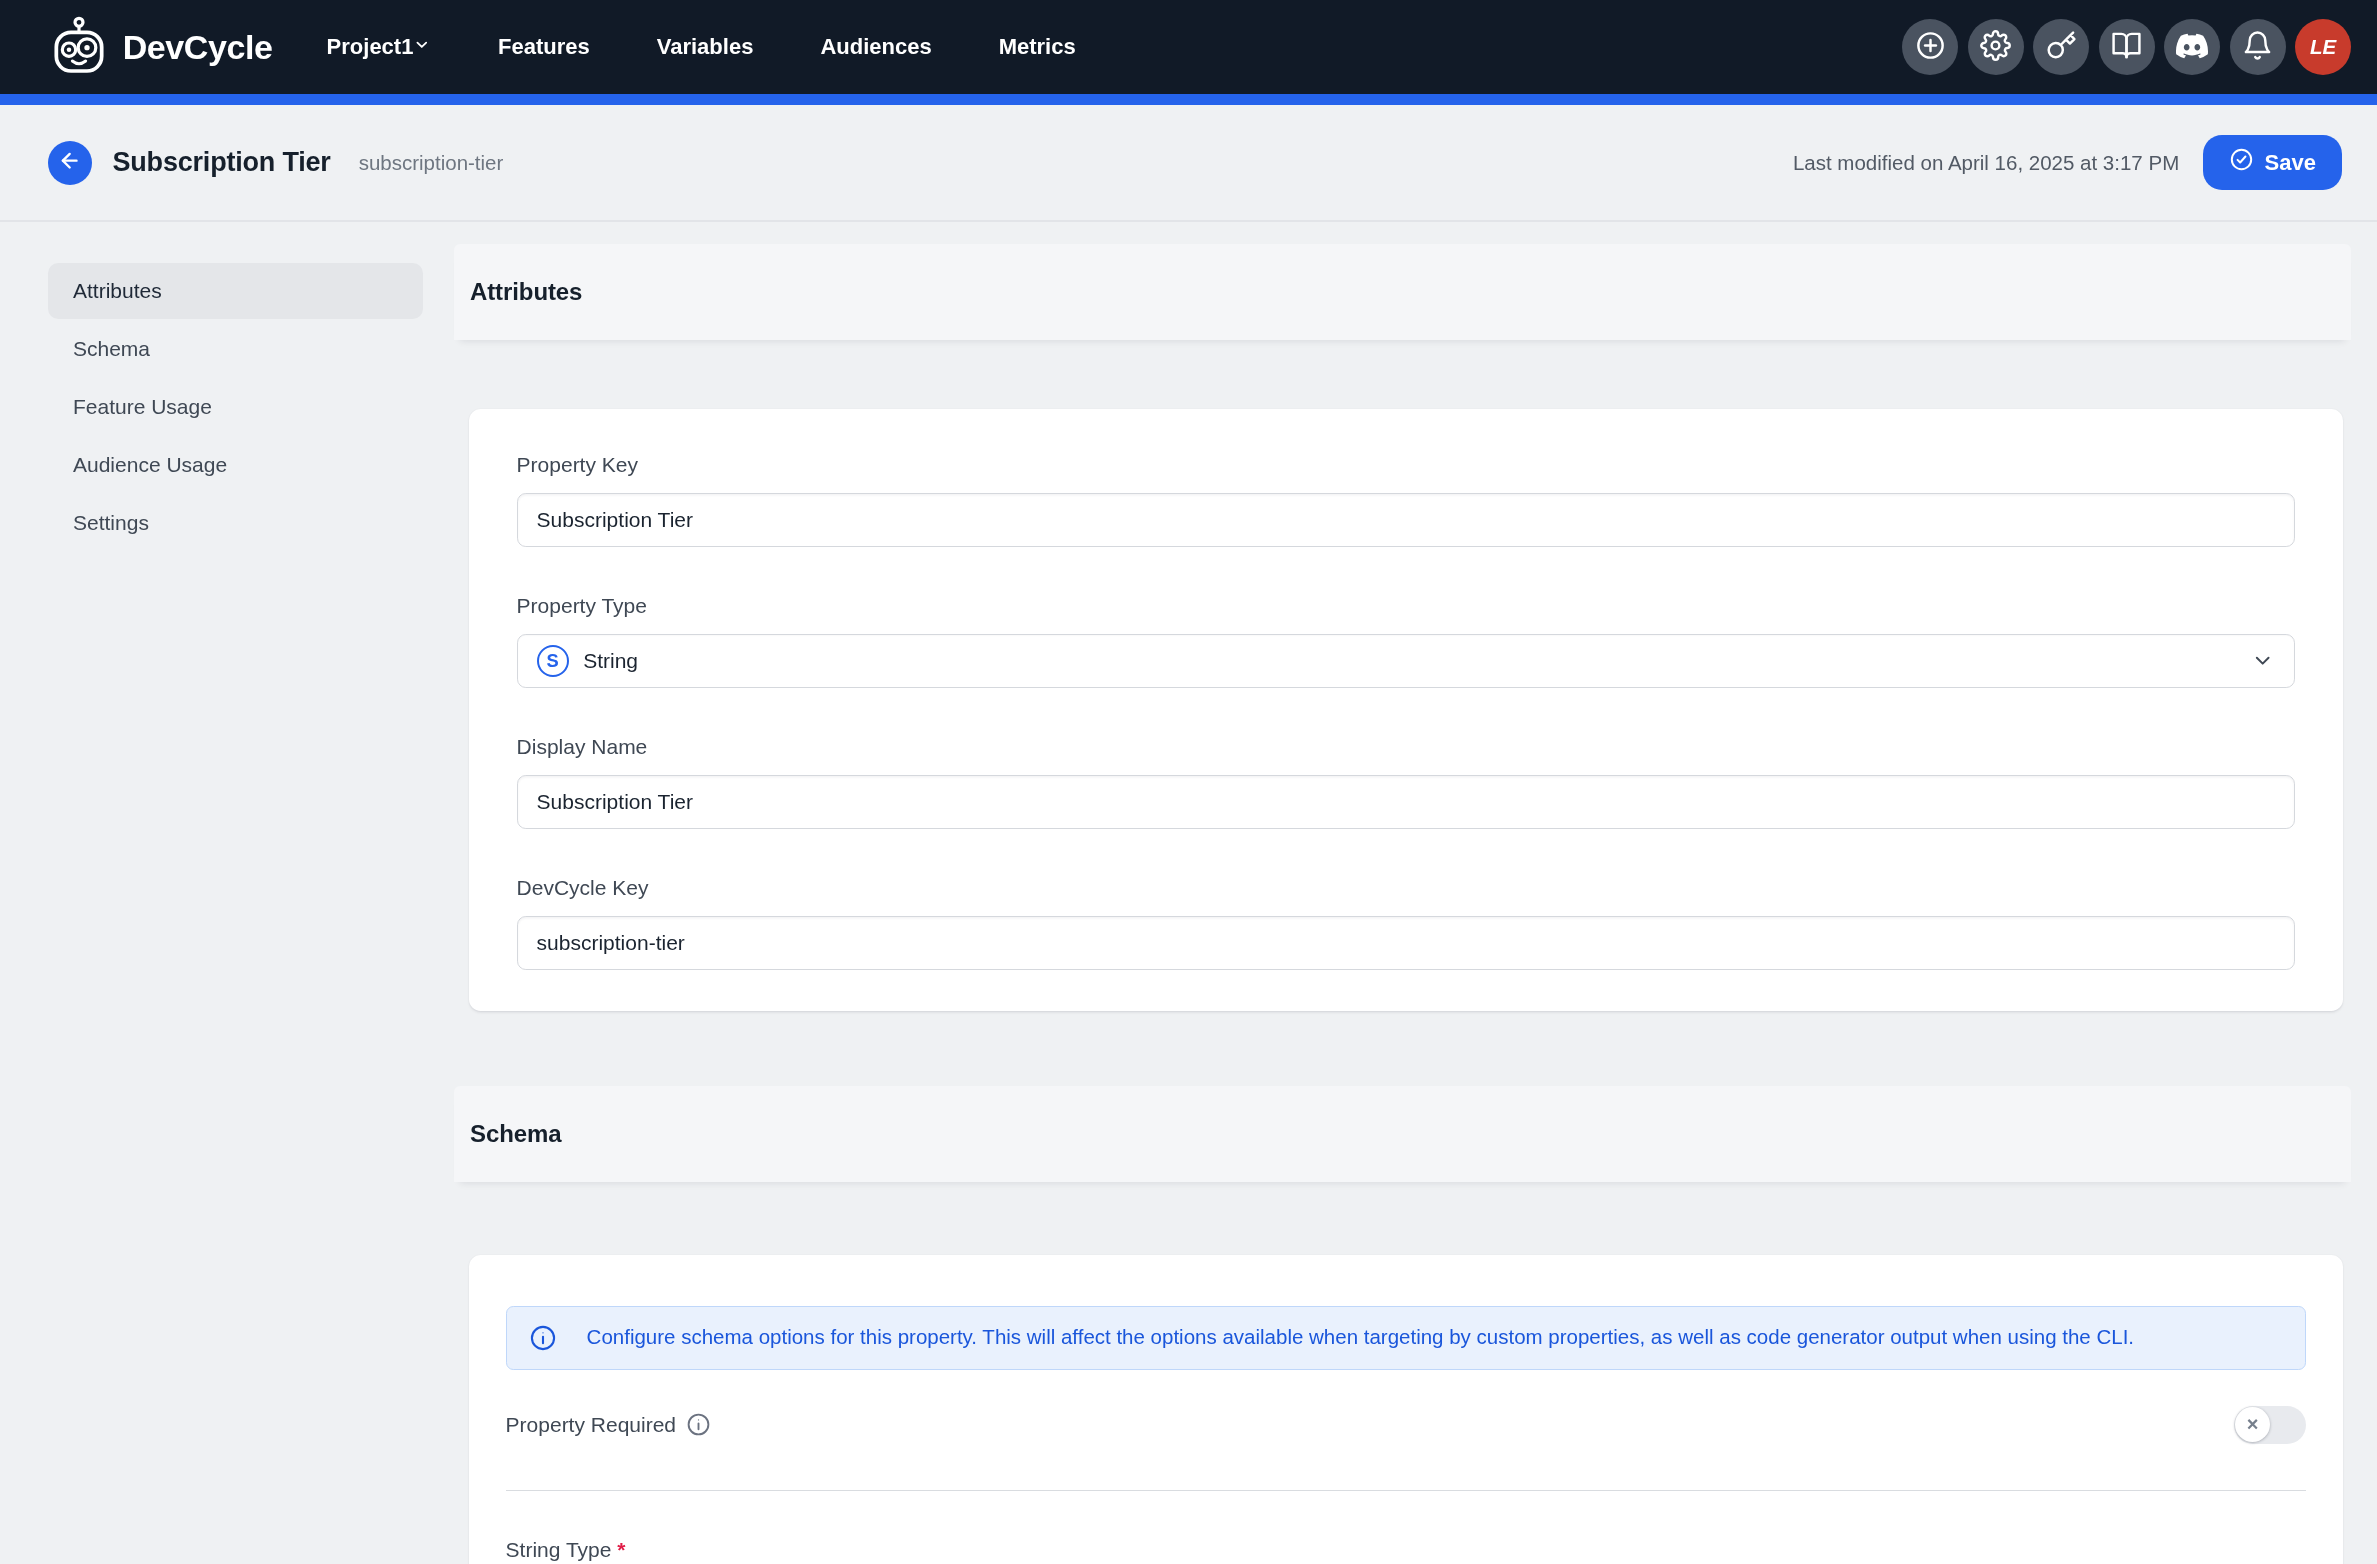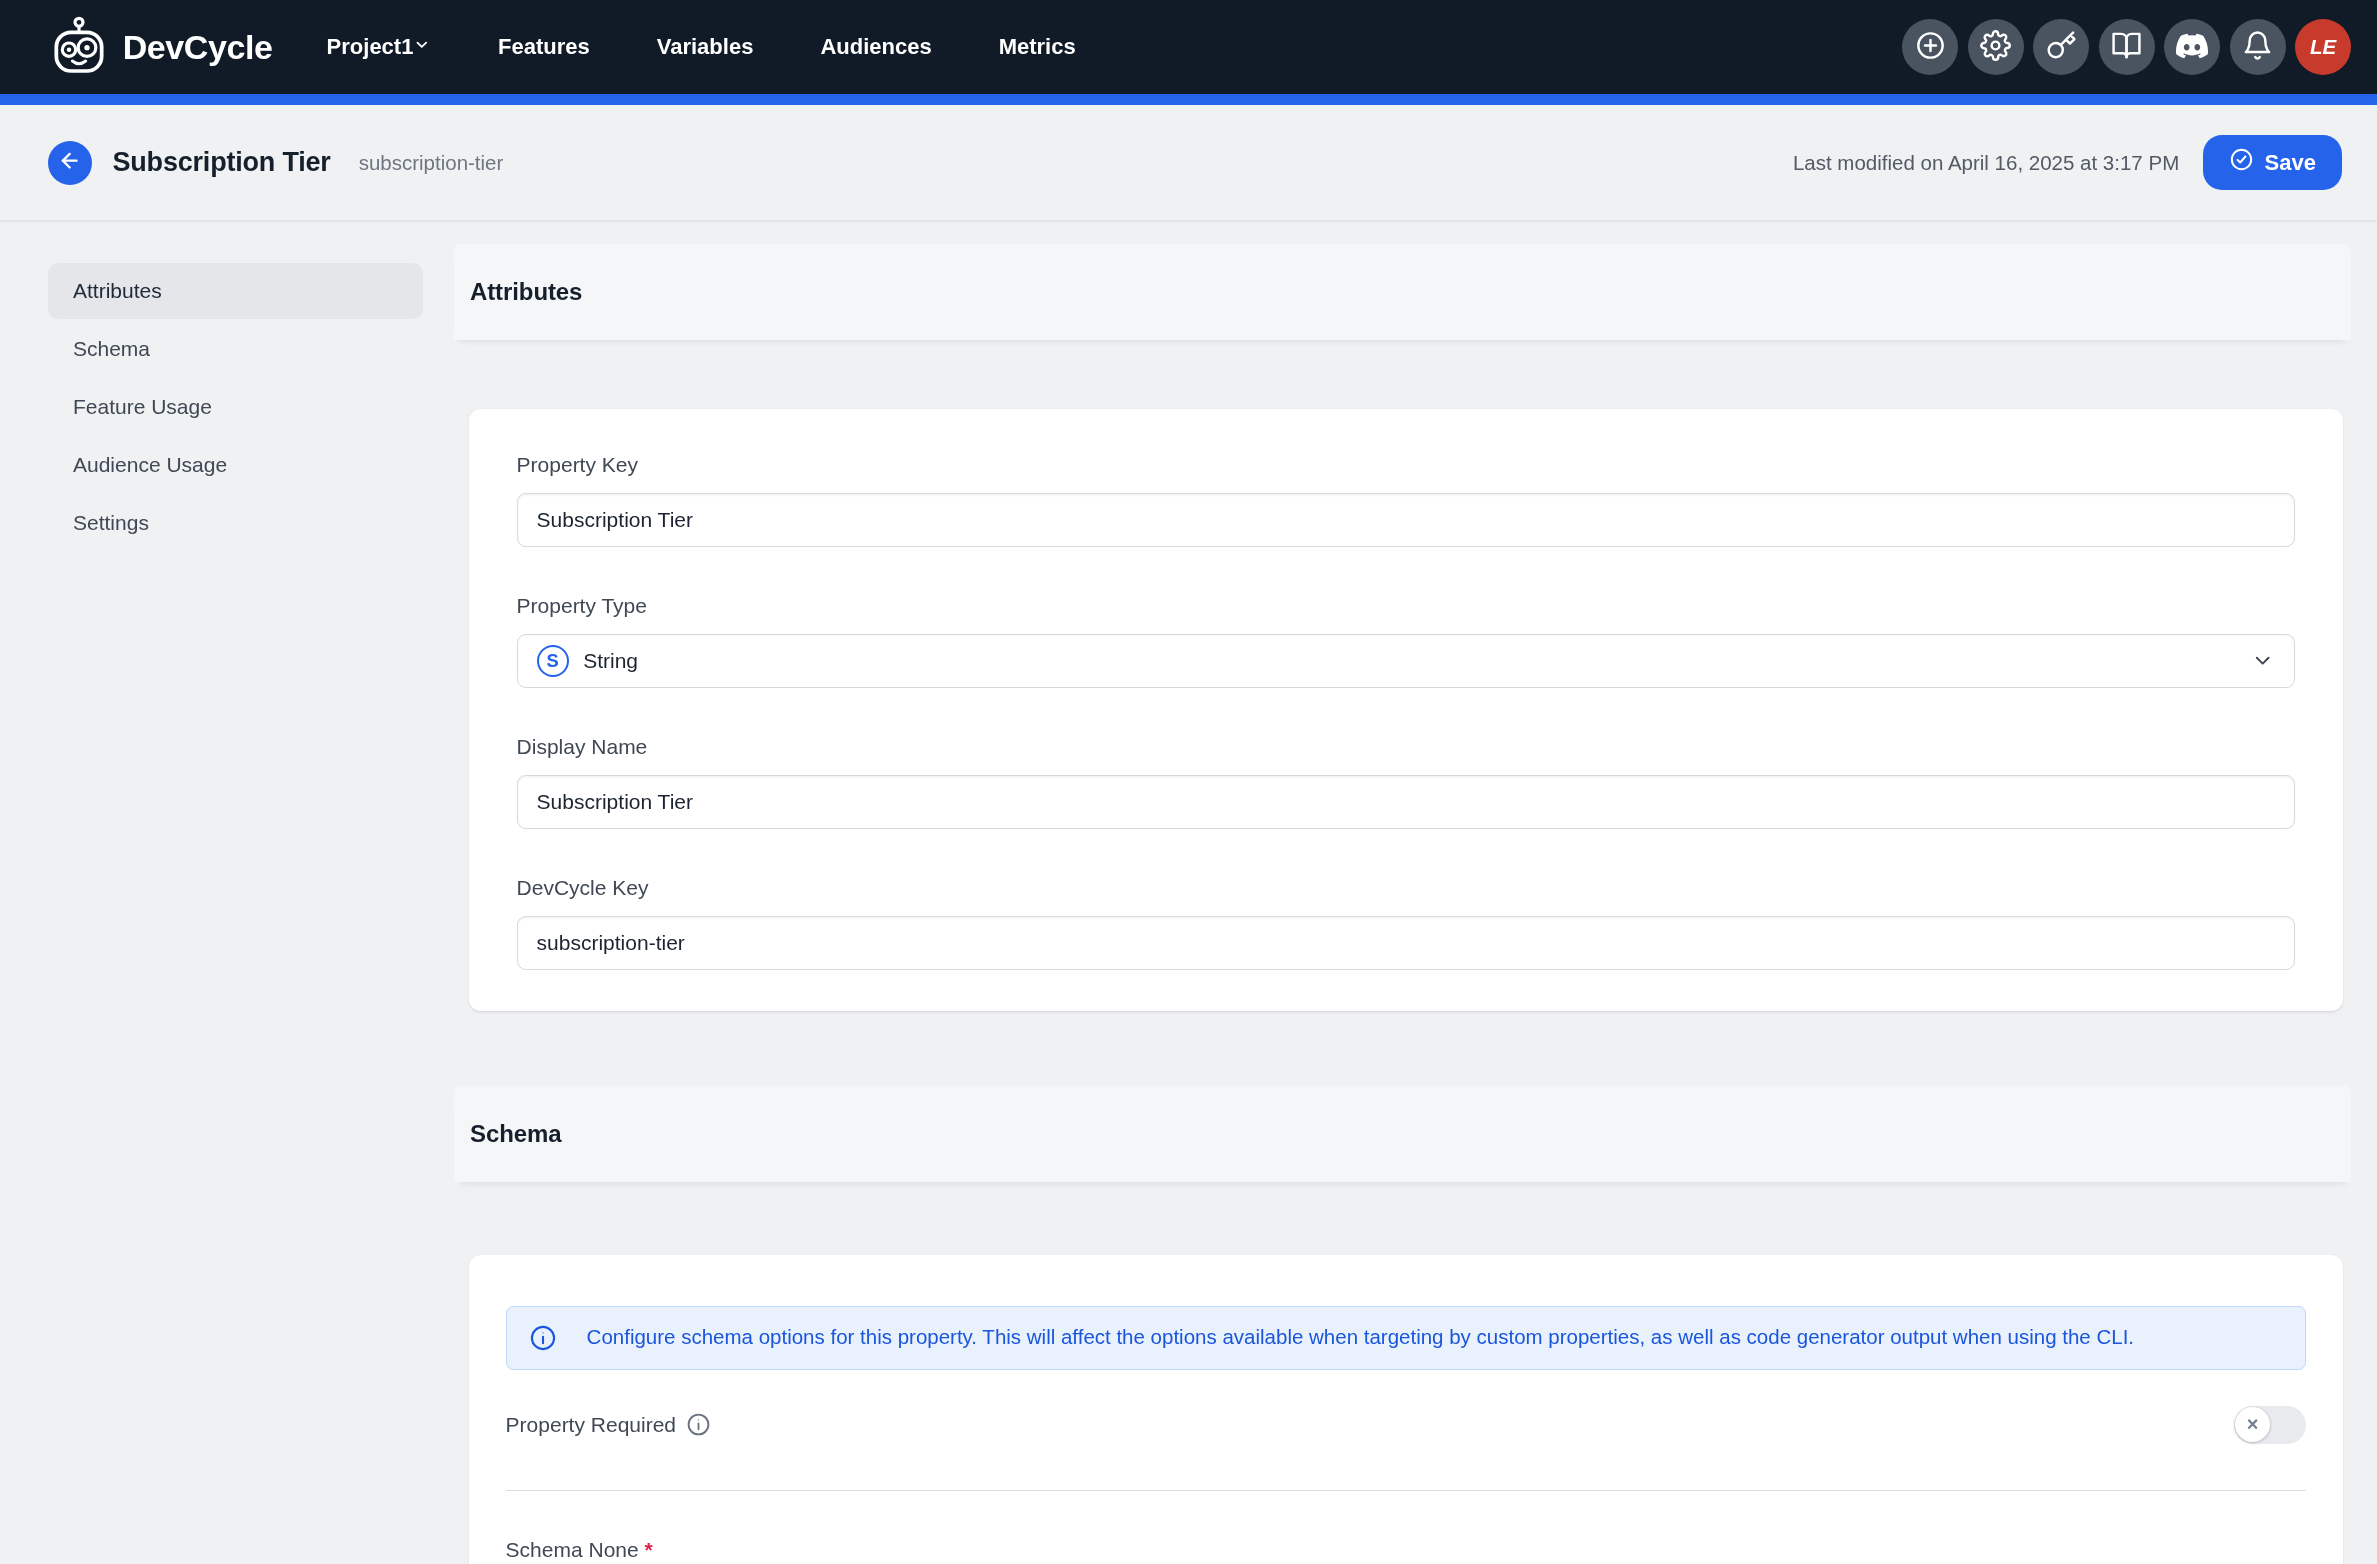--- a/index.html
+++ b/index.html
@@ -278,21 +278,21 @@
             <div class="toggle">
               <div class="knob">
                   <span>×</span>
                 </div>
             </div>
           </div>
 
           <div class="schema-divider"></div>
 
           <div class="st-label">
-            <span>Schema None</span>
+            <span>String Type</span>
             <span class="req-star">*</span>
           </div>
           <div class="select st-select">
             <span>None</span>
             <span class="chev">
               <svg width="23.4" height="23.4" viewBox="0 0 24 24" fill="none">
                   <polyline points="6 9 12 15 18 9" stroke="#3f4854" stroke-width="2" stroke-linecap="round" stroke-linejoin="round"></polyline>
                 </svg>
             </span>
           </div>

